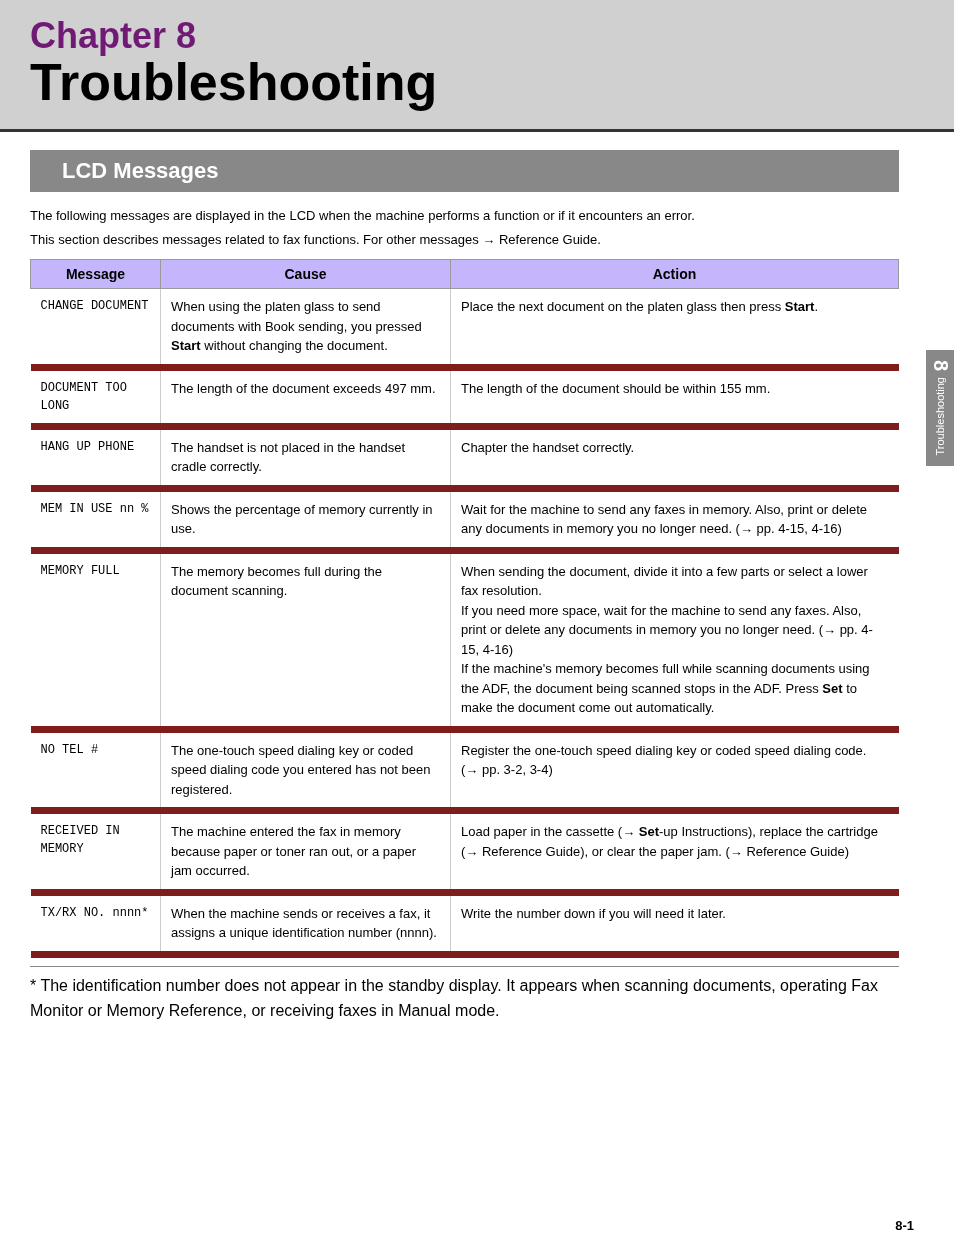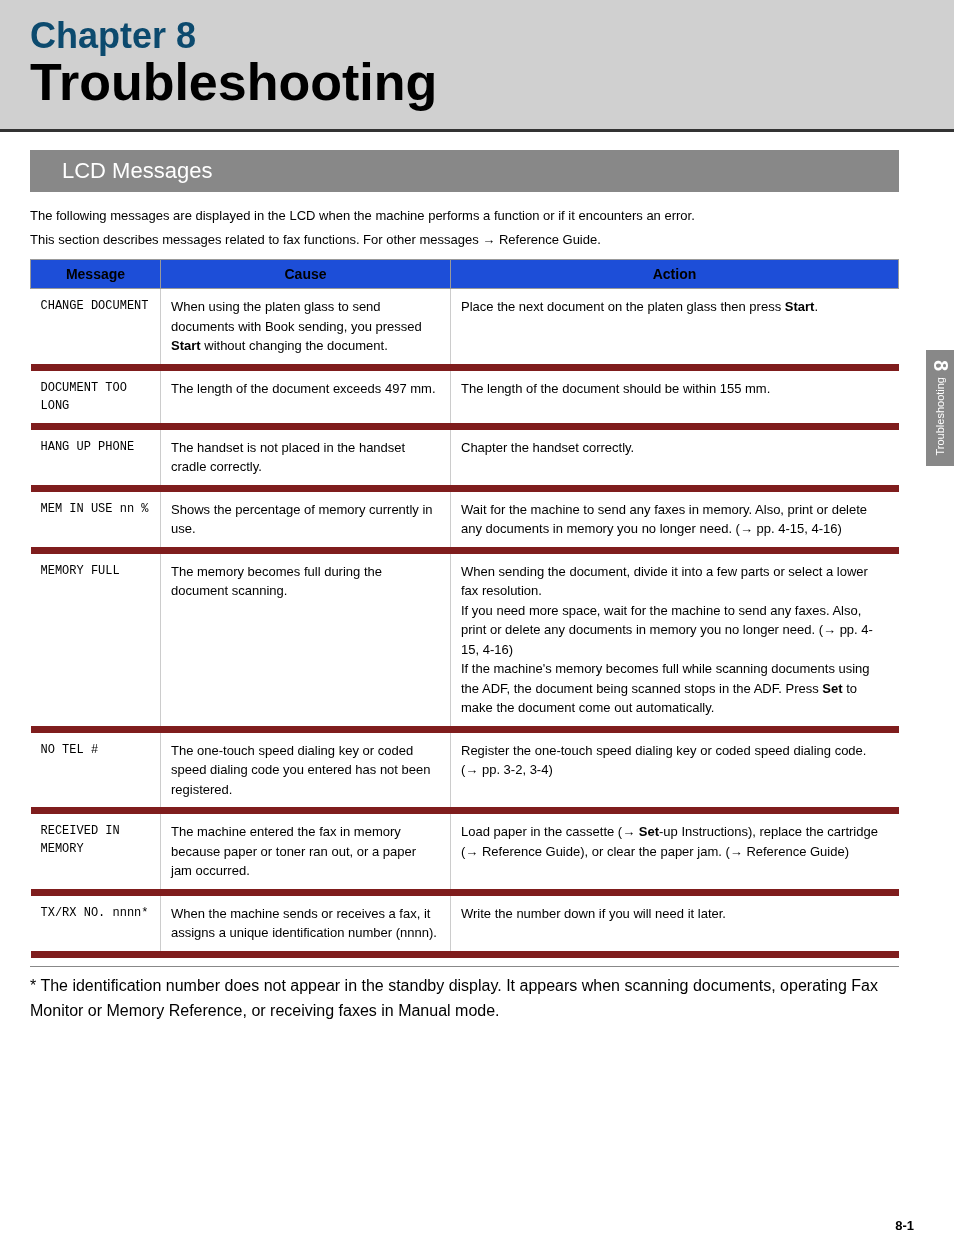--- a/index.html
+++ b/index.html
@@ -16,21 +16,21 @@
     
     .chapter-header {
       background: #d0d0d0;
       padding: 18px 30px 18px 30px;
       border-bottom: 3px solid #333;
     }
     .chapter-number {
       font-size: 36px;
       font-weight: 900;
       font-family: 'Arial Black', Arial, sans-serif;
-      color: #0c4a6e;
+      color: #701a75;
       line-height: 1;
     }
     .chapter-title {
       font-size: 52px;
       font-weight: 900;
       font-family: 'Arial Black', Arial, sans-serif;
       color: #000;
       line-height: 1.1;
     }
 
@@ -74,21 +74,21 @@
     .main-content {
       padding: 18px 30px 40px 30px;
       padding-right: 55px;
     }
 
     
     .section-heading {
       background: #888;
       color: #fff;
       font-size: 22px;
-      font-weight: 400;
+      font-weight: 700;
       font-family: 'Arial Black', Arial, sans-serif;
       padding: 8px 14px;
       margin-bottom: 14px;
       display: flex;
       align-items: center;
     }
     .section-heading-bar {
       width: 8px;
       background: #555;
       height: 100%;
@@ -103,21 +103,21 @@
     }
 
     
     .msg-table {
       width: 100%;
       border-collapse: collapse;
       margin-top: 10px;
       font-size: 13px;
     }
     .msg-table thead tr th {
-      background: #1d4ed8;
+      background: #c4b5fd;
       font-weight: bold;
       text-align: center;
       padding: 6px 8px;
       border: 1px solid #999;
       font-size: 14px;
     }
     .msg-table tbody tr td {
       padding: 8px 10px;
       border-bottom: 7px solid #7f1d1d;
       vertical-align: top;

